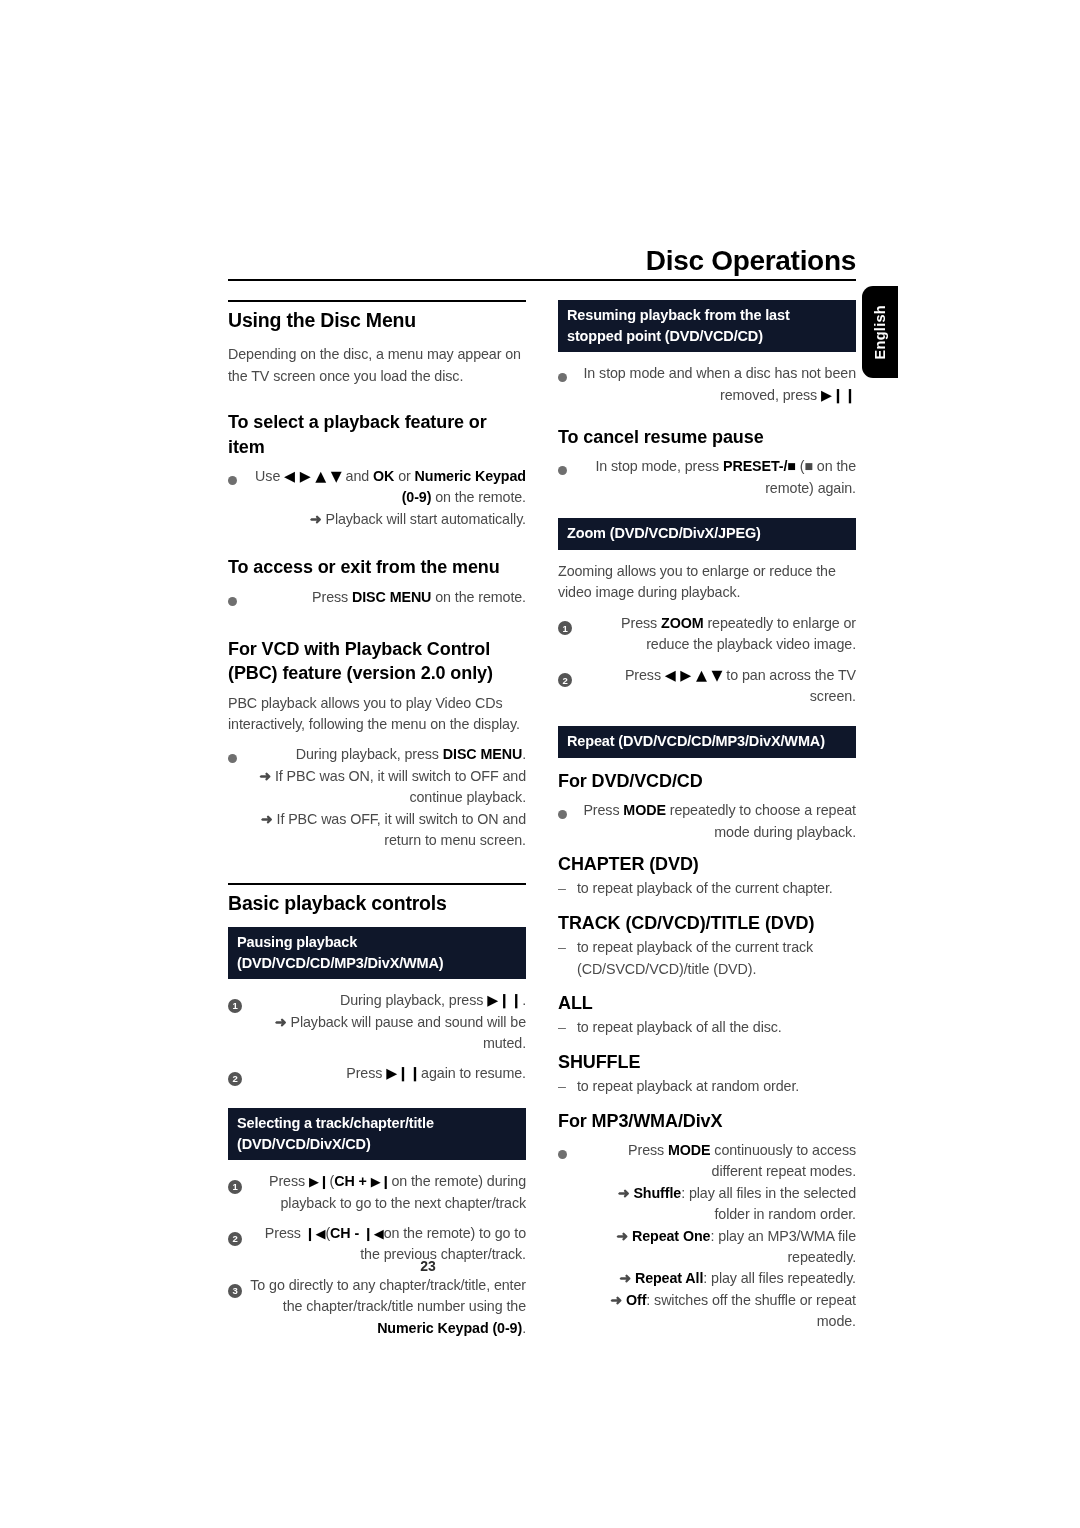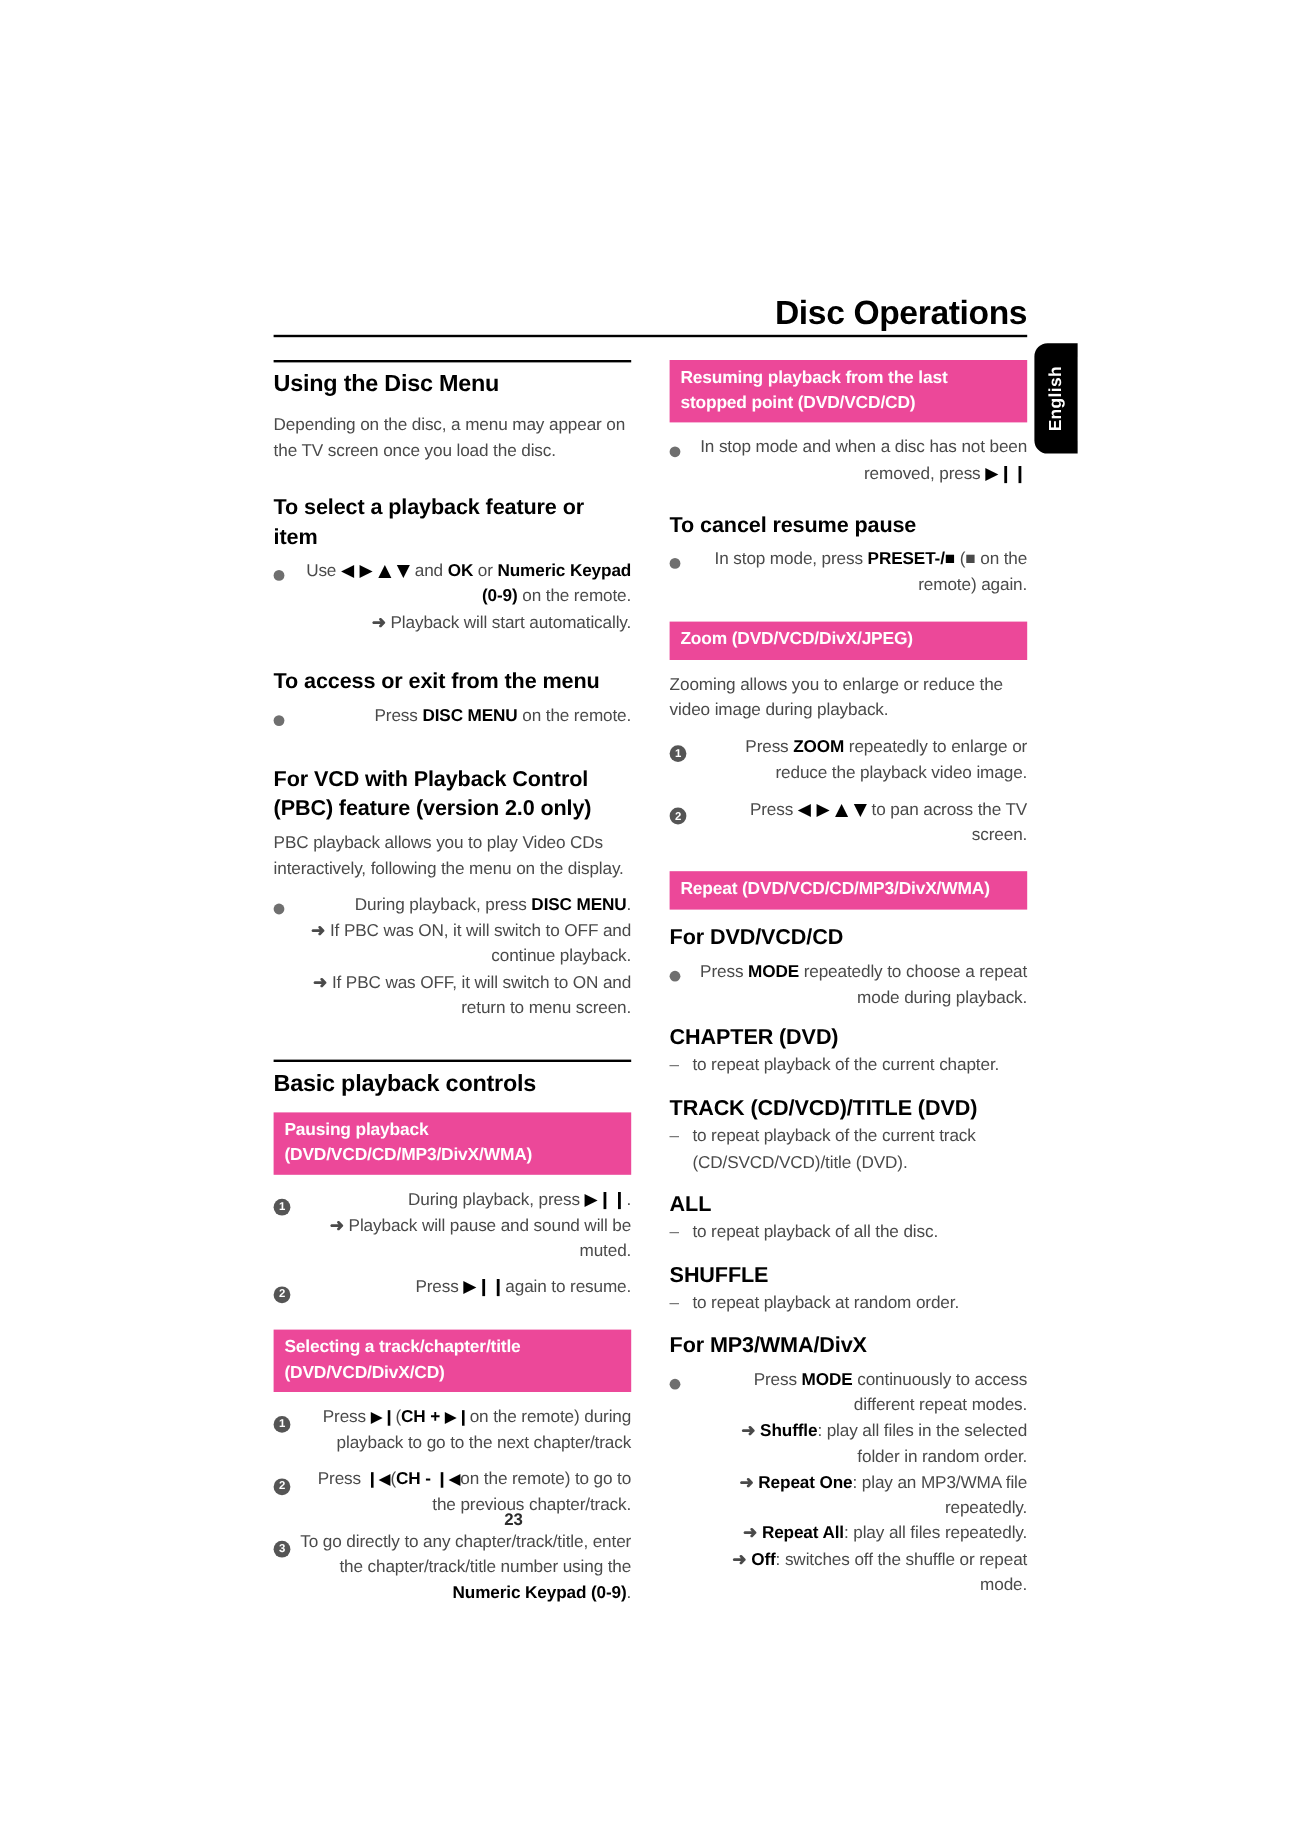--- a/index.html
+++ b/index.html
@@ -79,21 +79,21 @@
     font-size: 19.5px;
     font-weight: bold;
     color: #000;
     letter-spacing: -0.2px;
     margin: 0 0 13px 0;
     line-height: 1.15;
   }
 
   
   .band {
-    background: #ec4899;
+    background: #0f172a;
     color: #ffffff;
     font-weight: bold;
     font-size: 14.5px;
     line-height: 1.42;
     padding: 5px 9px 6px 9px;
     margin: 0 0 11px 0;
     letter-spacing: -0.15px;
   }
 
   

